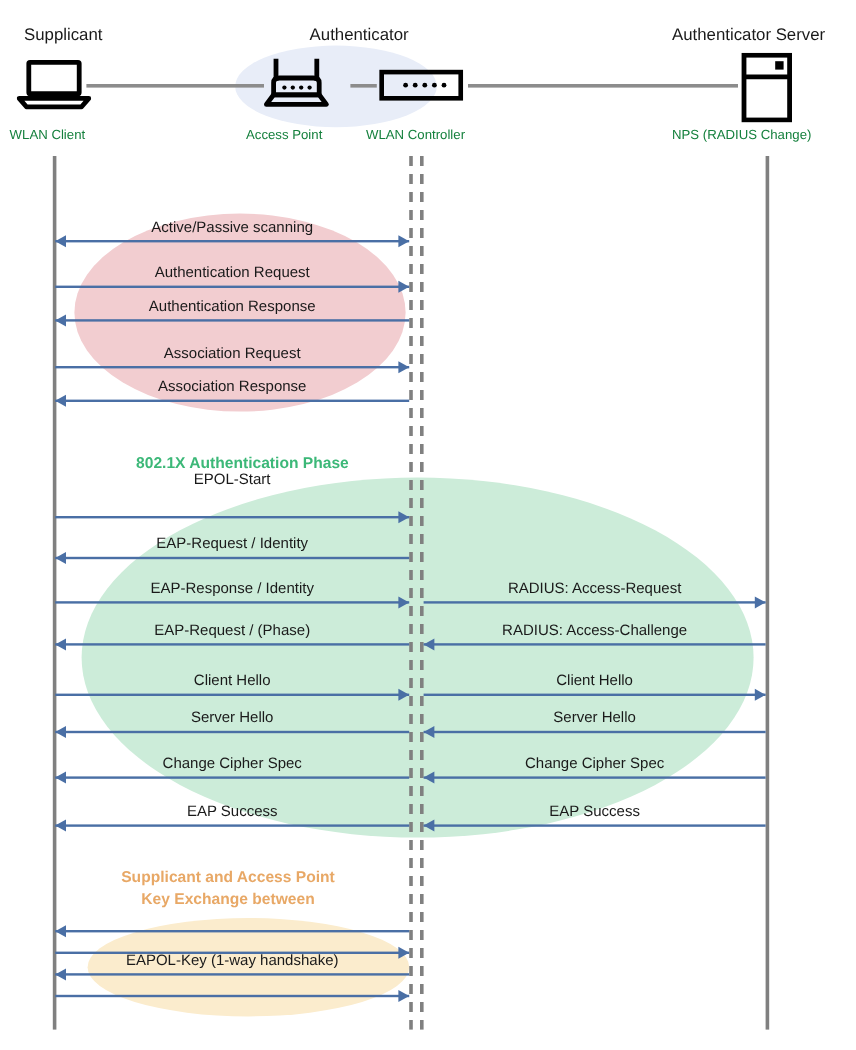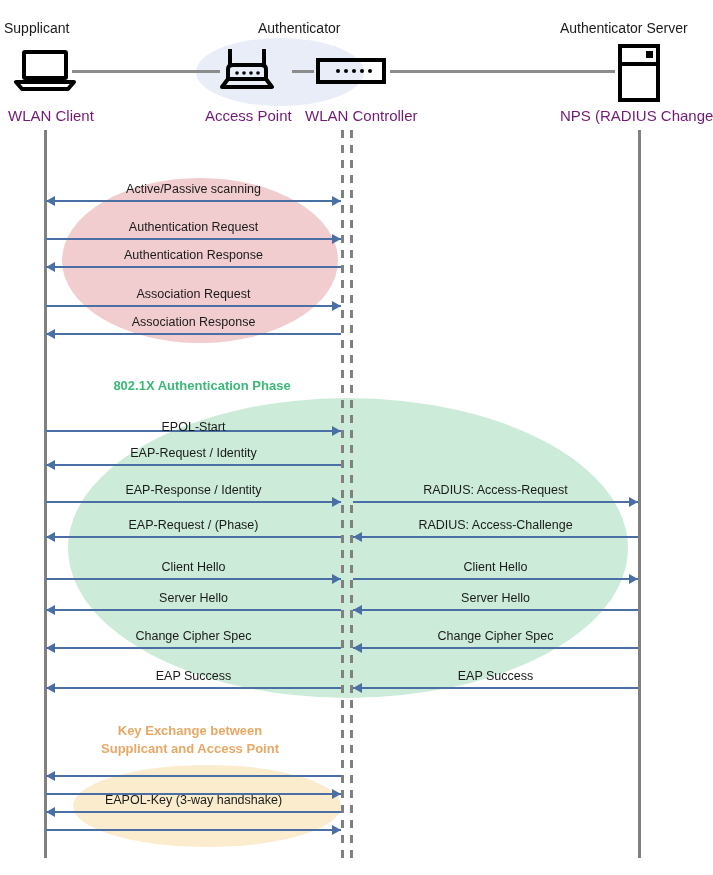--- a/index.html
+++ b/index.html
@@ -9,21 +9,21 @@
     font-family:"Liberation Sans","DejaVu Sans",sans-serif;
     overflow:hidden;
   }
   #stage{position:relative;width:713px;height:875px;}
 
   
   .hdr-title{
     position:absolute;font-size:14px;color:#1a1a1a;white-space:nowrap;
   }
   .hdr-sub{
-    position:absolute;font-size:15px;color:#701a75;white-space:nowrap;text-align:center;
+    position:absolute;font-size:11px;color:#15803d;white-space:nowrap;text-align:center;
   }
   .auth-blob{
     position:absolute;left:196px;top:38px;width:168px;height:68px;
     background:#e8edf8;border-radius:50%;
   }
   .wire{
     position:absolute;height:3px;background:#8c8c8c;
   }
 
   
@@ -70,21 +70,21 @@
 <body>
 
 <div id="stage">
 
   <div class="auth-blob"></div>
 
   <div class="wire" style="left:72px;top:70px;width:148px;"></div>
   <div class="wire" style="left:292px;top:70px;width:22px;"></div>
   <div class="wire" style="left:390px;top:70px;width:225px;"></div>
 
-  <div class="hdr-title" style="left:4px;top:20px;text-align:right;">Supplicant</div>
+  <div class="hdr-title" style="left:20px;top:20px;text-align:right;">Supplicant</div>
   <div class="hdr-title" style="left:258px;top:20px;">Authenticator</div>
   <div class="hdr-title" style="left:560px;top:20px;">Authenticator Server</div>
 
   <div class="icon" style="left:14px;top:50px;">
     <svg width="62" height="42" viewBox="0 0 62 42">
       <rect x="10" y="2" width="42" height="26" rx="1" fill="none" stroke="#000" stroke-width="4"></rect>
       <path d="M2 32 L60 32 L54 39 L8 39 Z" fill="none" stroke="#000" stroke-width="4" stroke-linejoin="round"></path>
     </svg>
   </div>
 
@@ -131,22 +131,22 @@
 
   <div class="lifeline" style="left:44px;top:130px;height:728px;"></div>
   <div class="lifeline-dashed" style="left:341px;top:130px;height:728px;"></div>
   <div class="lifeline-dashed" style="left:350px;top:130px;height:728px;"></div>
   <div class="lifeline" style="left:638px;top:130px;height:728px;"></div>
 
 
   <div class="phase-label" style="left:96px;top:377px;width:212px;color:#3cb878;">802.1X Authentication Phase</div>
 
   <div class="phase-label" style="left:84px;top:722px;width:212px;color:#e8a866;">
+    <div>Supplicant and Access Point</div>
     <div>Key Exchange between</div>
-    <div>Supplicant and Access Point</div>
   </div>
 
   <div id="messages-layer">
       <div class="msg" style="left: 46px; top: 200px; width: 295px;"></div>
       <div class="head head-r" style="left: 332px; top: 196px;"></div>
       <div class="head head-l" style="left: 46px; top: 196px;"></div>
       <div class="msg-label" style="left: 46px; width: 295px; top: 182px;">Active/Passive scanning</div>
       <div class="msg" style="left: 46px; top: 238px; width: 295px;"></div>
       <div class="head head-r" style="left: 332px; top: 234px;"></div>
       <div class="msg-label" style="left: 46px; width: 295px; top: 220px;">Authentication Request</div>
@@ -154,21 +154,21 @@
       <div class="head head-l" style="left: 46px; top: 262px;"></div>
       <div class="msg-label" style="left: 46px; width: 295px; top: 248px;">Authentication Response</div>
       <div class="msg" style="left: 46px; top: 305px; width: 295px;"></div>
       <div class="head head-r" style="left: 332px; top: 301px;"></div>
       <div class="msg-label" style="left: 46px; width: 295px; top: 287px;">Association Request</div>
       <div class="msg" style="left: 46px; top: 333px; width: 295px;"></div>
       <div class="head head-l" style="left: 46px; top: 329px;"></div>
       <div class="msg-label" style="left: 46px; width: 295px; top: 315px;">Association Response</div>
       <div class="msg" style="left: 46px; top: 430px; width: 295px;"></div>
       <div class="head head-r" style="left: 332px; top: 426px;"></div>
-      <div class="msg-label" style="left: 46px; width: 295px; top: 420px;">EPOL-Start</div>
+      <div class="msg-label" style="left: 46px; width: 295px; top: 392px;">EPOL-Start</div>
       <div class="msg" style="left: 46px; top: 464px; width: 295px;"></div>
       <div class="head head-l" style="left: 46px; top: 460px;"></div>
       <div class="msg-label" style="left: 46px; width: 295px; top: 446px;">EAP-Request / Identity</div>
       <div class="msg" style="left: 46px; top: 501px; width: 295px;"></div>
       <div class="head head-r" style="left: 332px; top: 497px;"></div>
       <div class="msg-label" style="left: 46px; width: 295px; top: 483px;">EAP-Response / Identity</div>
       <div class="msg" style="left: 46px; top: 536px; width: 295px;"></div>
       <div class="head head-l" style="left: 46px; top: 532px;"></div>
       <div class="msg-label" style="left: 46px; width: 295px; top: 518px;">EAP-Request / (Phase)</div>
       <div class="msg" style="left: 46px; top: 578px; width: 295px;"></div>
@@ -200,18 +200,18 @@
       <div class="msg-label" style="left: 353px; width: 285px; top: 629px;">Change Cipher Spec</div>
       <div class="msg" style="left: 353px; top: 687px; width: 285px;"></div>
       <div class="head head-l" style="left: 353px; top: 683px;"></div>
       <div class="msg-label" style="left: 353px; width: 285px; top: 669px;">EAP Success</div>
       <div class="msg" style="left: 46px; top: 775px; width: 295px;"></div>
       <div class="head head-l" style="left: 46px; top: 771px;"></div>
       <div class="msg" style="left: 46px; top: 793px; width: 295px;"></div>
       <div class="head head-r" style="left: 332px; top: 789px;"></div>
       <div class="msg" style="left: 46px; top: 811px; width: 295px;"></div>
       <div class="head head-l" style="left: 46px; top: 807px;"></div>
-      <div class="msg-label" style="left: 46px; width: 295px; top: 793px;">EAPOL-Key (3-way handshake)</div>
+      <div class="msg-label" style="left: 46px; width: 295px; top: 793px;">EAPOL-Key (1-way handshake)</div>
       <div class="msg" style="left: 46px; top: 829px; width: 295px;"></div>
       <div class="head head-r" style="left: 332px; top: 825px;"></div>
     </div>
 
 </div>
 
 </body></html>

